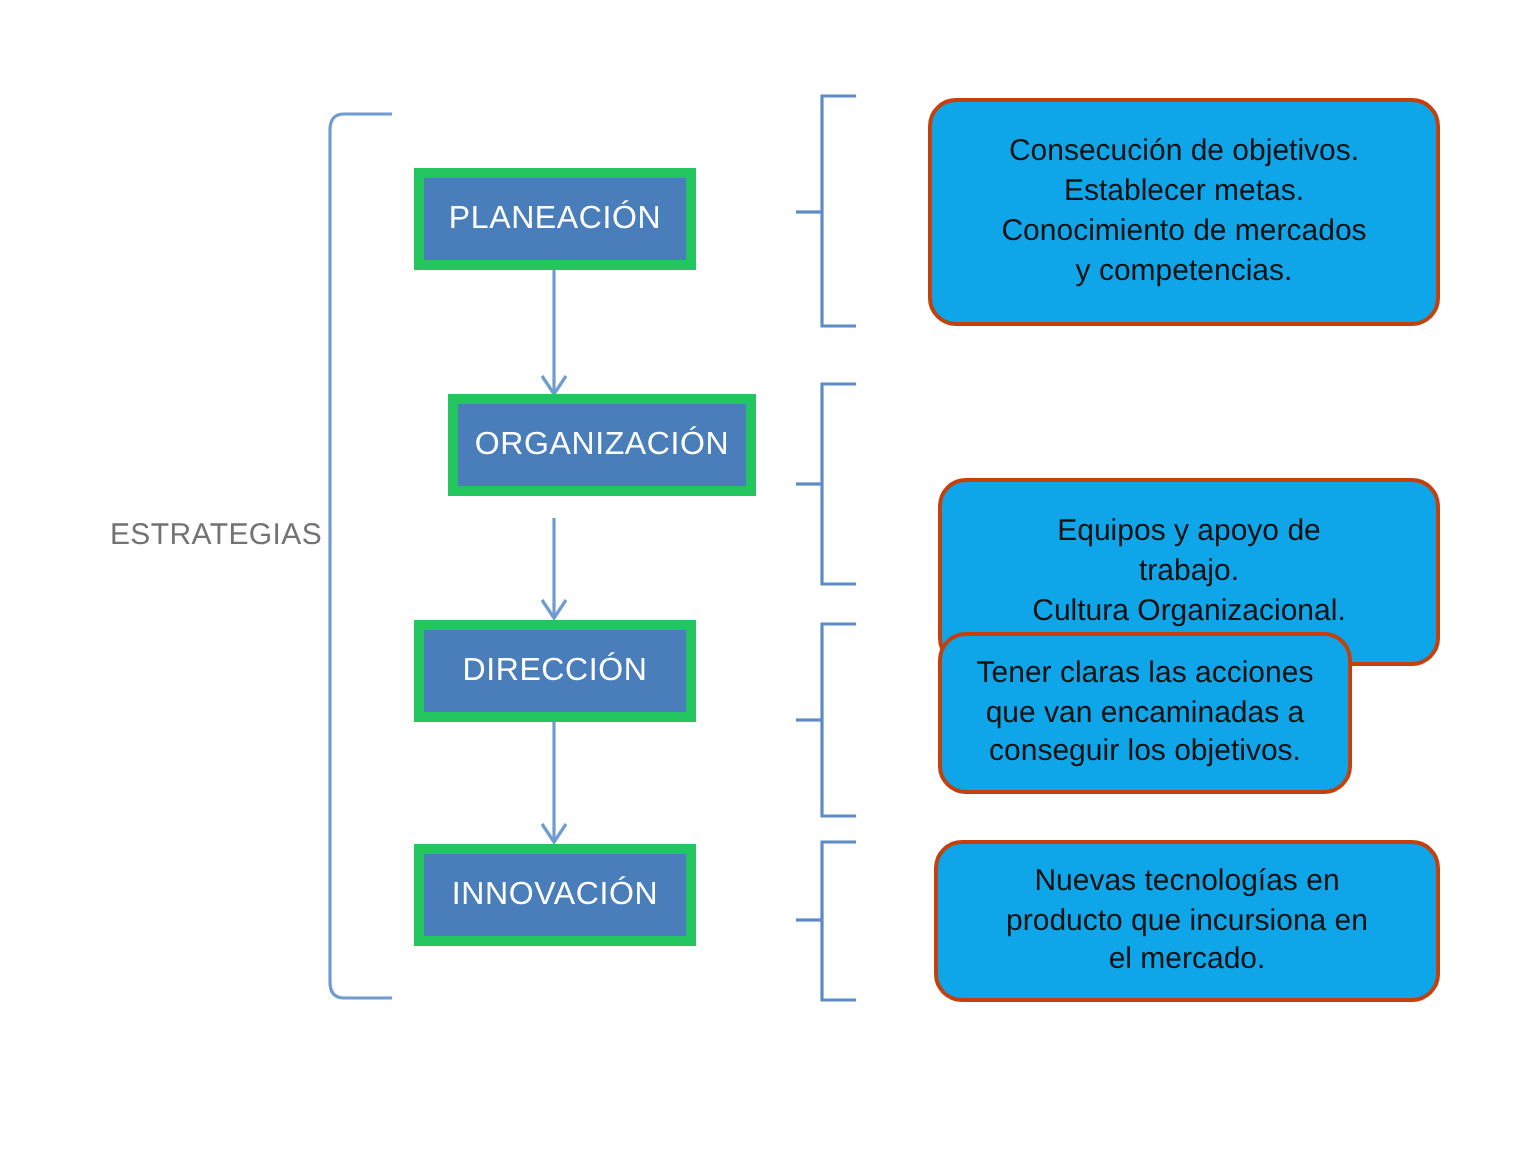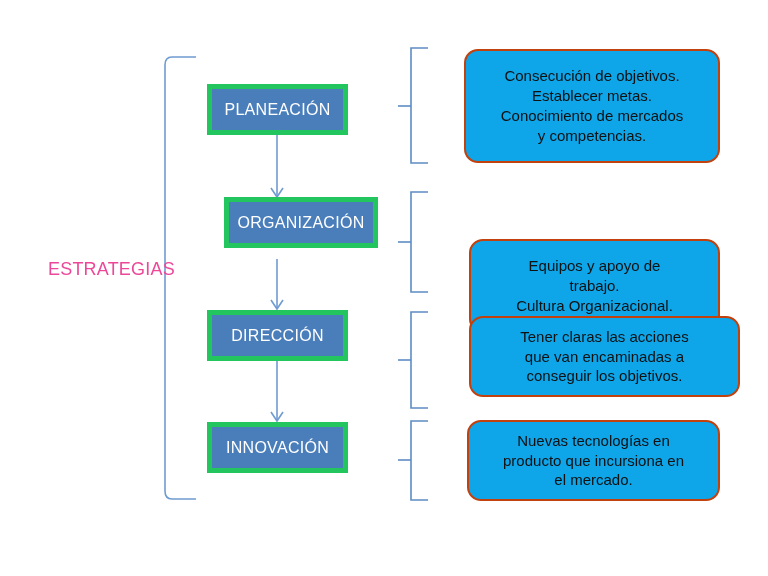--- a/index.html
+++ b/index.html
@@ -19,23 +19,23 @@
     overflow: hidden;
   }
 
   
   .strategies-label {
     position: absolute;
     left: 48px;
     top: 259px;
     width: 120px;
     text-align: center;
-    font-size: 18px;
+    font-size: 15px;
     letter-spacing: 0.2px;
-    color: #ec4899;
+    color: #737373;
     white-space: nowrap;
   }
 
   
   .stage-box {
     position: absolute;
     box-sizing: border-box;
     background: #4a7ebb;
     border: 5px solid #22c55e;
     display: flex;
@@ -147,21 +147,21 @@
 Conocimiento de mercados
 y competencias.</span>
   </div>
 
   <div class="callout" style="left:469px; top:193px; width:251px; height:94px;margin-top:46px;">
     <span class="callout-text">Equipos y apoyo de
 trabajo.
 Cultura Organizacional.</span>
   </div>
 
-  <div class="callout" style="left:469px; top:316px; width:271px; height:81px;">
+  <div class="callout" style="left:469px; top:316px; width:207px; height:81px;">
     <span class="callout-text">Tener claras las acciones
 que van encaminadas a
 conseguir los objetivos.</span>
   </div>
 
   <div class="callout" style="left:467px; top:420px; width:253px; height:81px;text-align:center;">
     <span class="callout-text">Nuevas tecnologías en
 producto que incursiona en
 el mercado.</span>
   </div>

